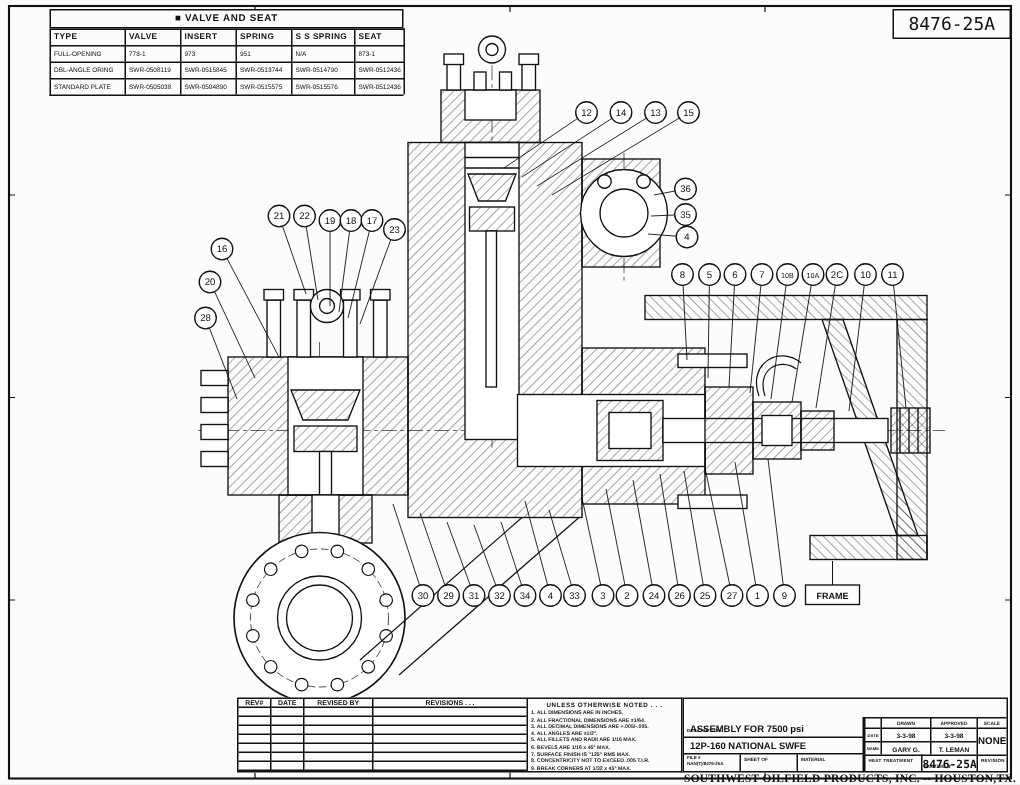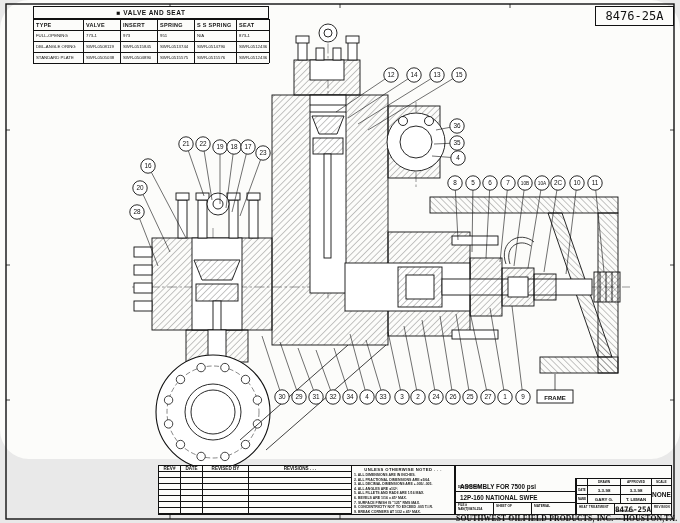--- a/index.html
+++ b/index.html
@@ -1,16 +1,16 @@
 <!DOCTYPE html>
 <html><head>
 <meta charset="utf-8">
 <style>
   html,body{margin:0;padding:0;width:680px;height:523px;overflow:hidden;background:#e9e9e9;}
-  .sheet{position:relative;width:680px;height:459px;background:#fcfcfa;font-family:"Liberation Sans",sans-serif;color:#111;border-radius:29px;}
+  .sheet{position:relative;width:680px;height:523px;background:#fcfcfa;font-family:"Liberation Sans",sans-serif;color:#111;}
   svg.drawing{position:absolute;left:0;top:0;width:680px;height:523px;}
   .abs{position:absolute;box-sizing:border-box;}
   
   .vs-table{left:33px;top:6px;width:236px;background:#fcfcfa;}
   .vs-title{border:1px solid #111;height:11px;line-height:11px;text-align:center;font-size:6.5px;font-weight:bold;letter-spacing:.5px;}
   .vs-grid{display:grid;grid-template-columns:50px 37px 37px 37px 42px 33px;border-left:1px solid #111;border-bottom:1px solid #111;}
   .vs-grid>div{border-right:1px solid #111;border-top:1px solid #111;height:10px;line-height:10px;overflow:hidden;white-space:nowrap;padding-left:2px;}
   .vs-h{font-size:5.5px;font-weight:bold;letter-spacing:.3px;}
   .vs-c{font-size:4.3px;letter-spacing:0;}
   

